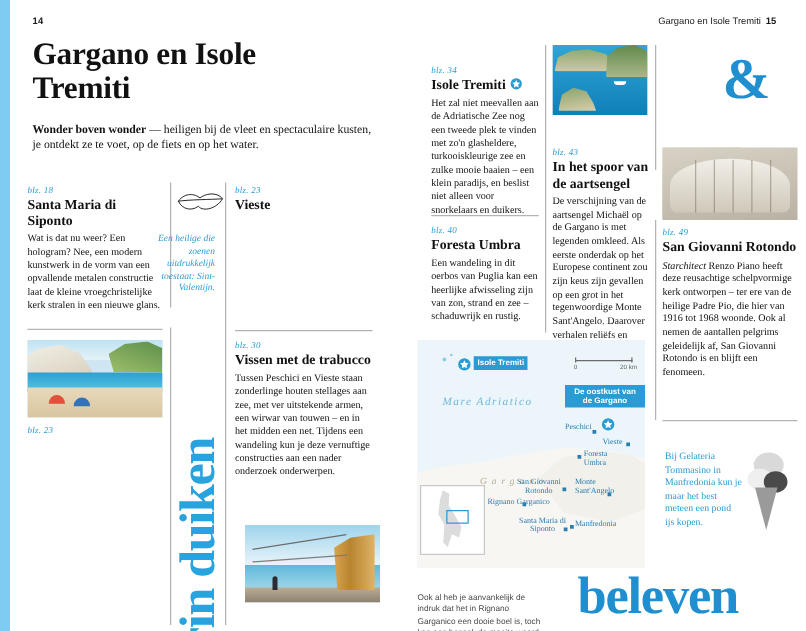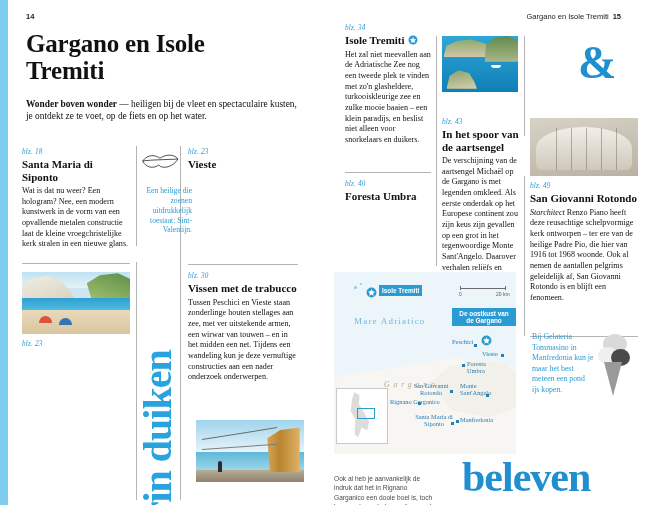--- a/index.html
+++ b/index.html
@@ -255,20 +255,21 @@
     overflow: hidden;
   }
   .map-label {
     position: absolute;
     font-family: "Liberation Serif", serif;
     font-size: 6.4px;
     color: #2b7fb0;
     white-space: nowrap;
   }
   .map-label.sea {
+    font-style: italic;
     font-size: 9px;
     letter-spacing: 1.2px;
     color: #6fb8dc;
   }
   .map-dot {
     position: absolute; width: 2.6px; height: 2.6px;
     background: #2b7fb0;
   }
   .map-tag {
     position: absolute;
@@ -386,21 +387,21 @@
   <div class="teaser" style="left:22px; top:340px; width:110px;">
     <div class="blz">blz. 23</div>
   </div>
 
   <div class="lips-block" style="left:140px; top:150px; width:38px; height:26px;">
     <svg viewBox="0 0 60 30" width="40" height="22">
       <path d="M4 15 C12 4, 24 6, 30 11 C36 6, 50 3, 57 12 C50 24, 34 28, 28 21 C20 27, 9 25, 4 15 Z" fill="none" stroke="#111" stroke-width="1.1"></path>
       <path d="M4 15 C16 13, 44 13, 57 12" fill="none" stroke="#111" stroke-width="1.1"></path>
     </svg>
   </div>
-  <div class="lips-cap" style="position:absolute; left:132px; top:186px; width:60px;">Een heilige die zoenen uitdrukkelijk toestaat: Sint-Valentijn.</div>
+  <div class="lips-cap" style="position:absolute; left:112px; top:186px; width:60px;font-style:italic;">Een heilige die zoenen uitdrukkelijk toestaat: Sint-Valentijn.</div>
 
   <div class="vertical-word" style="left:133px; top:0px; transform: rotate(-90deg) translate(-498px, 48px);">Erin duiken</div>
 
   <div class="teaser" style="left:188px; top:148px; width:110px;">
     <div class="blz">blz. 23</div>
     <h2>Vieste</h2>
   </div>
 
   <div class="teaser" style="left:188px; top:272px; width:110px;">
     <div class="blz">blz. 30</div>
@@ -421,32 +422,33 @@
   <div class="runhead-right">
     <span>Gargano en Isole Tremiti</span><b>15</b>
   </div>
 
   <div class="vrule" style="left:436px; top:36px; height:230px;"></div>
   <div class="vrule" style="left:524px; top:36px; height:100px;"></div>
   <div class="vrule" style="left:524px; top:176px; height:160px;"></div>
   <div class="hrule" style="left:345px; top:172px; width:86px;"></div>
   <div class="hrule" style="left:530px; top:336px; width:108px;"></div>
 
-  <div class="teaser" style="left:345px; top:24px; width:86px;">
+  <div class="teaser" style="left:345px; top:52px; width:86px;">
     <div class="blz">blz. 34</div>
     <h2><span>Isole Tremiti</span><span class="star"><svg viewBox="0 0 20 20" width="10" height="10">
             <circle cx="10" cy="10" r="9" fill="#2b9bd4"></circle>
             <path d="M10 4l1.9 3.9 4.3.6-3.1 3 .7 4.3-3.8-2-3.8 2 .7-4.3-3.1-3 4.3-.6z" fill="#ffffff"></path>
           </svg></span></h2>
     <p>Het zal niet meevallen aan de Adriatische Zee nog een tweede plek te vinden met zo'n glasheldere, turkooiskleurige zee en zulke mooie baaien – een klein paradijs, en beslist niet alleen voor snorkelaars en duikers.</p>
   </div>
 
   <div class="teaser" style="left:345px; top:180px; width:86px;">
     <div class="blz">blz. 40</div>
     <h2>Foresta Umbra</h2>
+    <p>Een wandeling in dit oerbos van Puglia kan een heerlijke afwisseling zijn van zon, strand en zee – schaduwrijk en rustig.</p>
   </div>
 
   <div class="photo ph-trem" style="left:442px; top:36px; width:76px; height:56px;">
     <div class="sea"></div>
       <div class="isl1"></div>
       <div class="isl2"></div>
     <div class="cape"></div>
       <div class="boat"></div>
   </div>
 
@@ -471,21 +473,21 @@
     <div class="rib" style="left:66%"></div>
     <div class="rib" style="left:80%"></div>
   </div>
 
   <div class="teaser" style="left:530px; top:182px; width:108px;">
     <div class="blz">blz. 49</div>
     <h2>San Giovanni Rotondo</h2>
     <p><i>Starchitect</i><span> Renzo Piano heeft deze reusachtige schelpvormige kerk ontworpen – ter ere van de heilige Padre Pio, die hier van 1916 tot 1968 woonde. Ook al nemen de aantallen pelgrims geleidelijk af, San Giovanni Rotondo is en blijft een fenomeen.</span></p>
   </div>
 
-  <div class="tip" style="left:532px; top:332px; width:106px; height:78px;">
+  <div class="tip" style="left:532px; top:360px; width:106px; height:78px;">
     <p style="width:62px;">Bij Gelateria Tommasino in Manfredonia kun je maar het best meteen een pond ijs kopen.</p>
     <div class="cone" style="left:62px; top:2px; width:42px; height:74px;">
       <div class="scoop" style="left:9px; top:0px; width:24px; height:20px; background:#d9d9d9;"></div>
       <div class="scoop" style="left:4px; top:13px; width:20px; height:17px; background:#efefef;"></div>
       <div class="scoop" style="left:17px; top:15px; width:19px; height:17px; background:#4a4a4a;"></div>
       <div class="cn" style="left:10px; top:28px;"></div>
     </div>
   </div>
 
   <div class="beleven" style="left:462px; top:456px;">beleven</div>

